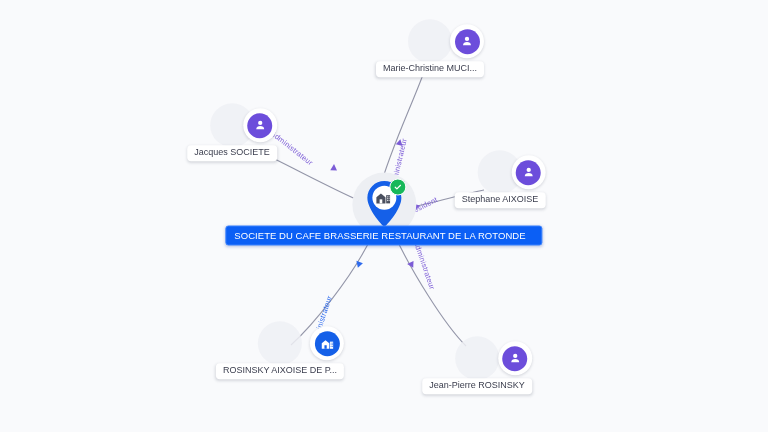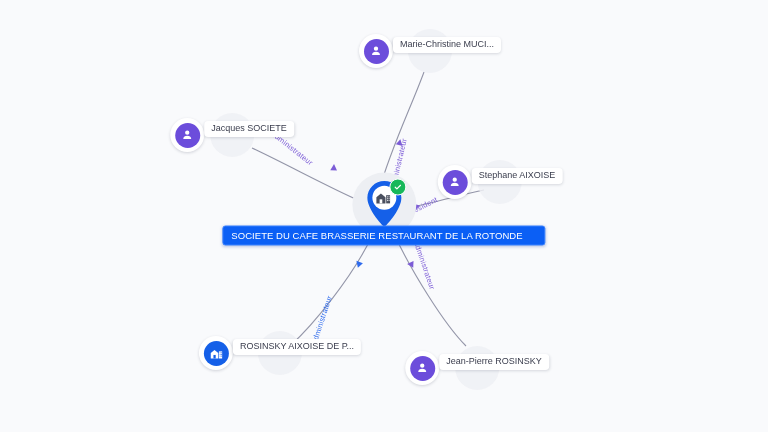--- a/index.html
+++ b/index.html
@@ -51,22 +51,22 @@
     pointer-events: none;
     font-weight: 400;
   }
   .edge-label.blue { color: #2f6bed; }
 
   
   .node {
     position: absolute;
     transform: translate(-50%, -50%);
     display: flex;
-    flex-direction: row;
-    align-items: flex-start;
+    flex-direction: column;
+    align-items: flex-end;
   }
   .node-halo {
     position: absolute;
     left: 50%;
     top: 0;
     transform: translateX(-50%);
     border-radius: 50%;
     background: #eef0f4;
     opacity: 0.85;
     z-index: 0;
@@ -171,21 +171,21 @@
     z-index: 4;
   }
   .root-banner {
     margin-top: -5px;
     background: #0b5ff5;
     color: #ffffff;
     border: 1px solid #3b82ff;
     border-radius: 3px;
     font-size: 9.5px;
     letter-spacing: 0.05px;
-    padding: 3px 22px 4px 8px;
+    padding: 3px 16px 4px 8px;
     white-space: nowrap;
     z-index: 6;
     box-shadow: 0 1px 3px rgba(10,50,160,0.25);
   }
 </style>
 </head>
 <body>
 
 <div id="graph-canvas">
 

